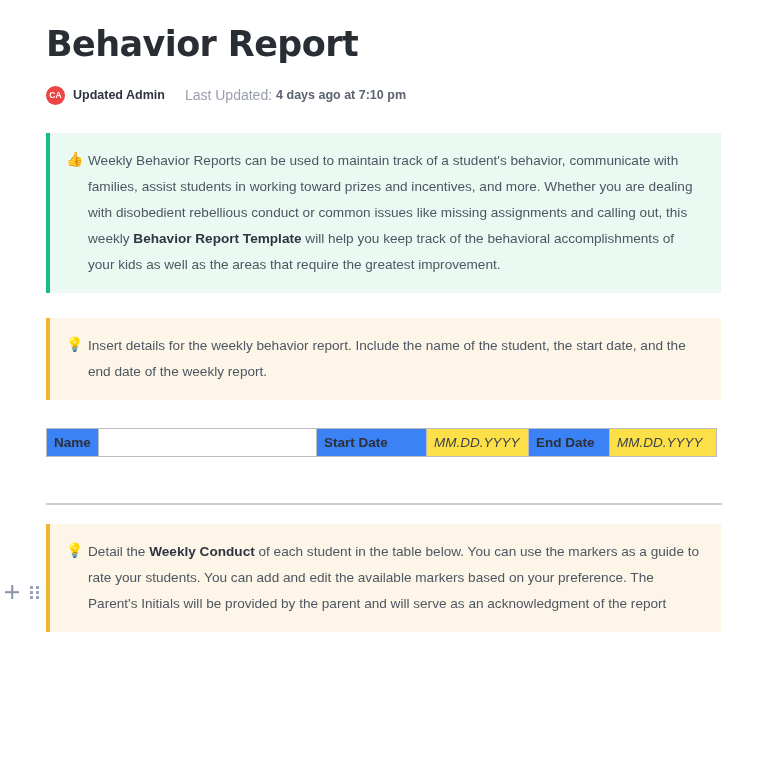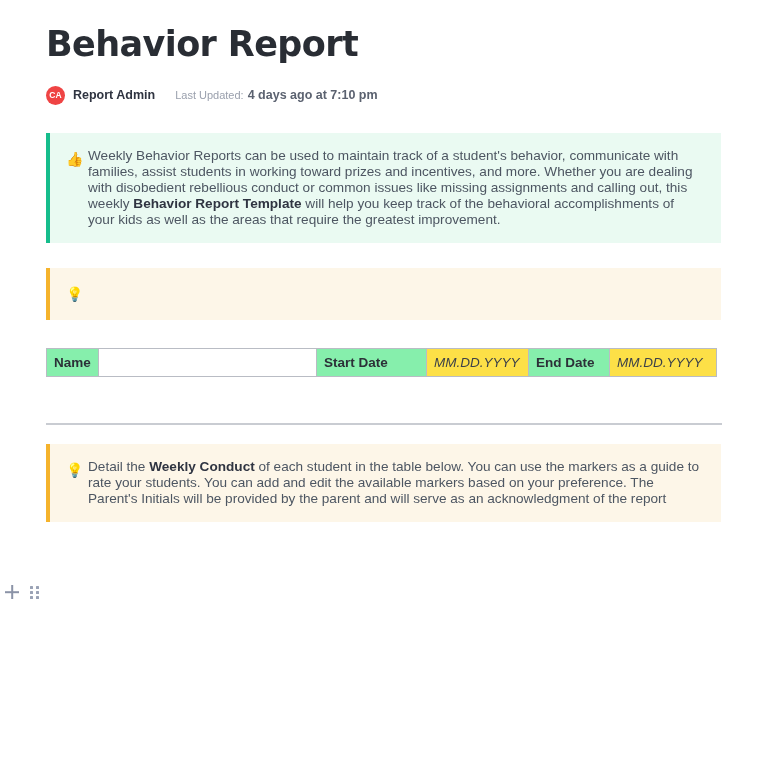--- a/index.html
+++ b/index.html
@@ -123,21 +123,21 @@
   }
   .byline-author {
     margin-left: 8px;
     font-weight: bold;
     color: #2f3441;
     font-size: 12.5px;
   }
   .byline-updated {
     margin-left: 20px;
     color: #9aa0ad;
-    font-size: 11px;
+    font-size: 14px;
   }
   .byline-time {
     margin-left: 4px;
     color: #5b6270;
     font-weight: bold;
     font-size: 12.5px;
   }
 
   
   .callout {
@@ -159,21 +159,21 @@
     width: 22px;
     font-size: 14px;
     line-height: 22px;
     margin-left: 4px;
     text-align: left;
     font-family: "DejaVu Sans", sans-serif;
   }
   .callout-text {
     flex: 1 1 auto;
     font-size: 13.6px;
-    line-height: 16px;
+    line-height: 26px;
     color: #4d5662;
   }
   .callout-text b {
     color: #2f3441;
     font-weight: bold;
   }
 
   .callout-green {
     background: #eafaf2;
     margin-top: 27px;
@@ -199,21 +199,21 @@
     font-size: 13.5px;
   }
   .info-table td {
     border: 1px solid #b9bcc4;
     height: 28px;
     padding: 2px 7px;
     vertical-align: middle;
     box-sizing: border-box;
   }
   .cell-label {
-    background: #86efac;
+    background: #3b82f6;
     font-weight: bold;
     color: #2c3038;
     white-space: nowrap;
   }
   .cell-blank {
     background: #ffffff;
   }
   .cell-placeholder {
     background: #fde047;
     font-style: italic;
@@ -258,36 +258,37 @@
         <span></span>
     </div>
   </div>
 
   <div class="content">
 
     <h1 class="doc-title">Behavior Report</h1>
 
     <div class="byline">
       <div class="avatar">CA</div>
-      <span class="byline-author">Report Admin</span>
+      <span class="byline-author">Updated Admin</span>
       <span class="byline-updated">Last Updated:</span>
       <span class="byline-time">4 days ago at 7:10 pm</span>
     </div>
 
     <div class="callout callout-green">
       <div class="bar"></div>
       <div class="callout-emoji">👍</div>
       <div class="callout-text">
         <span>Weekly Behavior Reports can be used to maintain track of a student's behavior, communicate with families, assist students in working toward prizes and incentives, and more. Whether you are dealing with disobedient rebellious conduct or common issues like missing assignments and calling out, this weekly </span><b>Behavior Report Template</b><span> will help you keep track of the behavioral accomplishments of your kids as well as the areas that require the greatest improvement.</span>
       </div>
     </div>
 
     <div class="callout callout-yellow callout-yellow-1">
       <div class="bar"></div>
       <div class="callout-emoji">💡</div>
+      <div class="callout-text">Insert details for the weekly behavior report. Include the name of the student, the start date, and the end date of the weekly report.</div>
     </div>
 
     <table class="info-table">
       <tbody>
         <tr>
           <td class="cell-label" style="width:52px">Name</td>
           <td class="cell-blank" style="width:218px"></td>
           <td class="cell-label" style="width:110px">Start Date</td>
           <td class="cell-placeholder" style="width:102px">MM.DD.YYYY</td>
           <td class="cell-label" style="width:81px">End Date</td>

